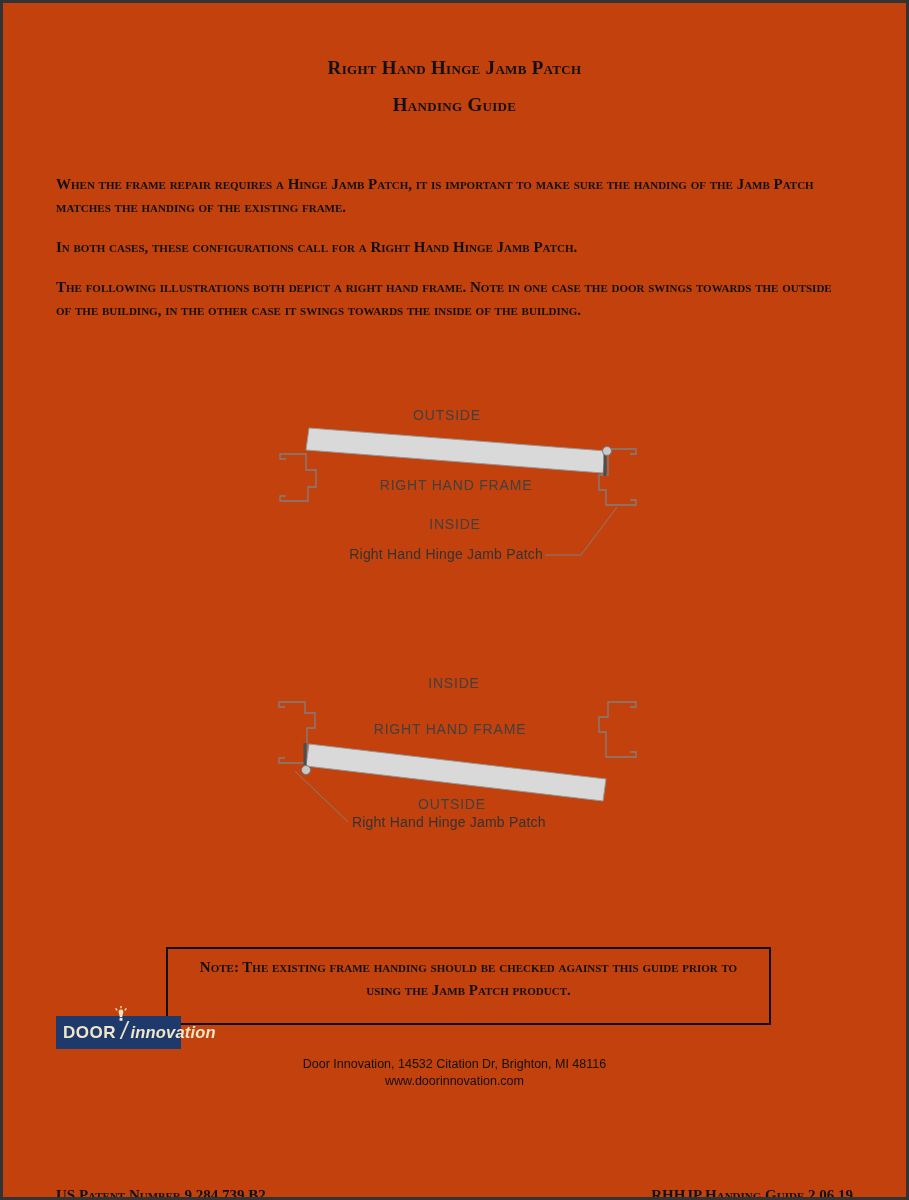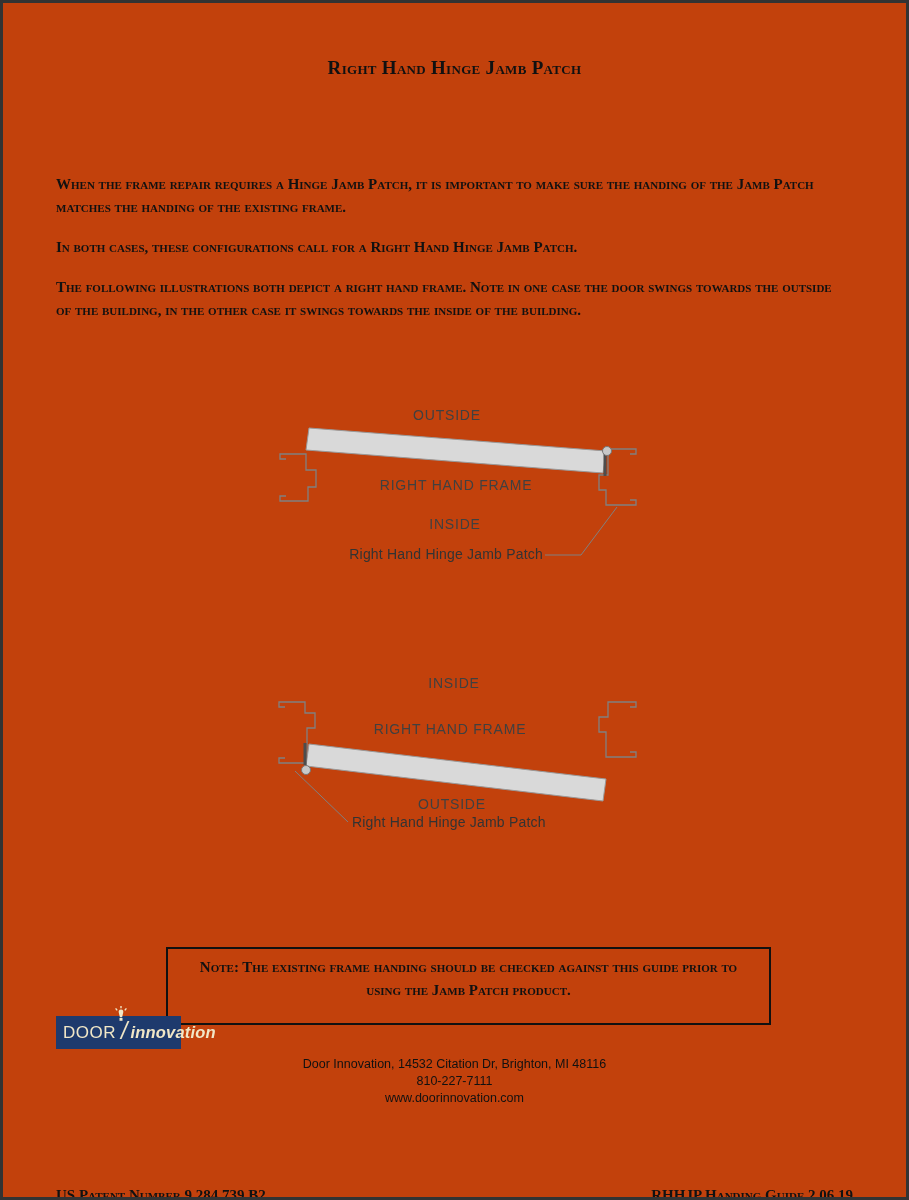--- a/index.html
+++ b/index.html
@@ -31,21 +31,21 @@
   .note-box{
     position:absolute;left:163px;top:944px;width:605px;height:78px;box-sizing:border-box;
     border:2px solid #111;text-align:center;font-size:15px;line-height:23px;padding-top:7px;
   }
   
   .logo{
     position:absolute;left:53px;top:1013px;width:125px;height:33px;background:var(--logo-bg,#1e3a6d);
     display:flex;align-items:center;padding-left:7px;box-sizing:border-box;color:var(--logo-fg,#f1e7c7);
     font-family:"Liberation Sans",sans-serif;overflow:visible;
   }
-  .logo .door-word{font-weight:normal;font-size:17px;letter-spacing:.5px;}
+  .logo .door-word{font-weight:bold;font-size:17px;letter-spacing:.5px;}
   .logo .slash{font-size:23px;font-style:italic;font-weight:400;margin:0 3px 2px 5px;}
   .logo .innov-word{font-weight:bold;font-style:italic;font-size:16.5px;letter-spacing:.2px;}
   .logo .bulb{position:absolute;left:56px;top:-11px;}
   
   .contact{
     position:absolute;left:0;right:0;top:1053px;text-align:center;
     font-family:"Liberation Sans",sans-serif;font-size:12.5px;line-height:17px;color:#111;
   }
   
   .footer{
@@ -53,20 +53,21 @@
     font-size:15px;
     margin-top:26px;
   }
 </style>
 </head>
 <body>
 
 <div class="page" style="border-color: rgb(51, 51, 51);">
 
   <div class="doc-title l1 sc">Right Hand Hinge Jamb Patch</div>
+  <div class="doc-title l2 sc">Handing Guide</div>
 
   <div class="body-copy sc">
     <p>
       <span class="tline">When the frame repair requires a Hinge Jamb Patch, it is important to make sure the handing of the Jamb Patch</span><br>
       <span class="tline">matches the handing of the existing frame.</span>
     </p>
     <p>
       <span class="tline">In both cases, these configurations call for a Right Hand Hinge Jamb Patch.</span>
     </p>
     <p>
@@ -116,21 +117,20 @@
         <line x1="3.6" y1="3.4" x2="5.2" y2="5.4"></line>
         <line x1="14.4" y1="3.4" x2="12.8" y2="5.4"></line>
       </g>
       <path d="M9 4.5 C11 4.5 11.7 6.2 11.2 7.8 L10.1 12.2 L7.9 12.2 L6.8 7.8 C6.3 6.2 7 4.5 9 4.5 Z" fill="#f1e7c7"></path>
       <rect x="7.5" y="13" width="3" height="2.8" fill="#f1e7c7"></rect>
     </svg>
   </div>
 
   <div class="contact">
     <div>Door Innovation, 14532 Citation Dr, Brighton, MI 48116</div>
-    <div>810-227-7111</div>
     <div>www.doorinnovation.com</div>
   </div>
 
   <div class="footer sc">
     <span>US Patent Number 9,284,739 B2</span>
     <span>RHHJP Handing Guide 2.06.19</span>
   </div>
 
 </div>
 

